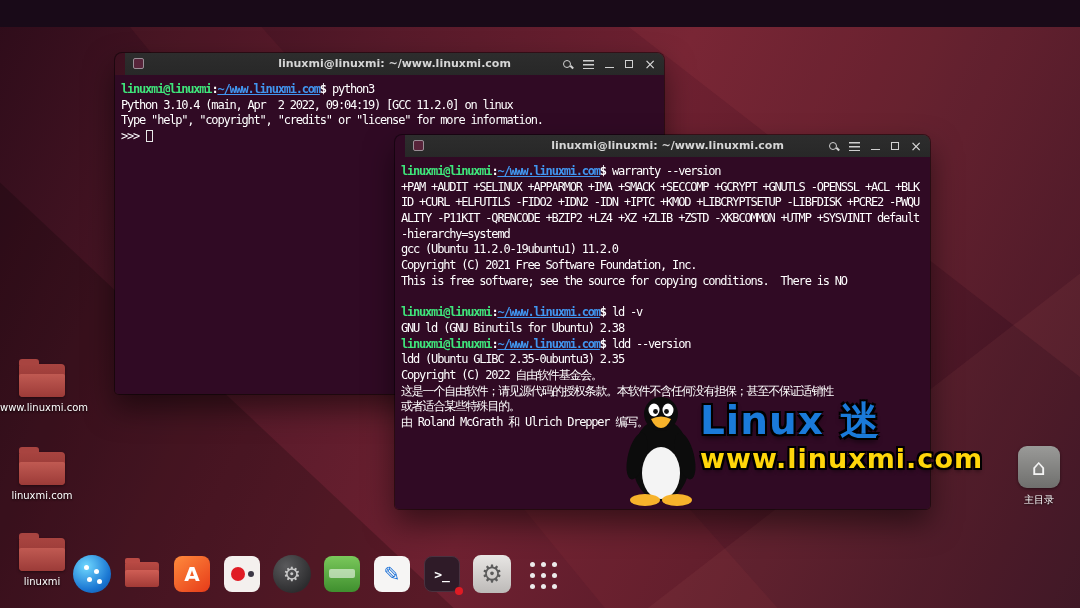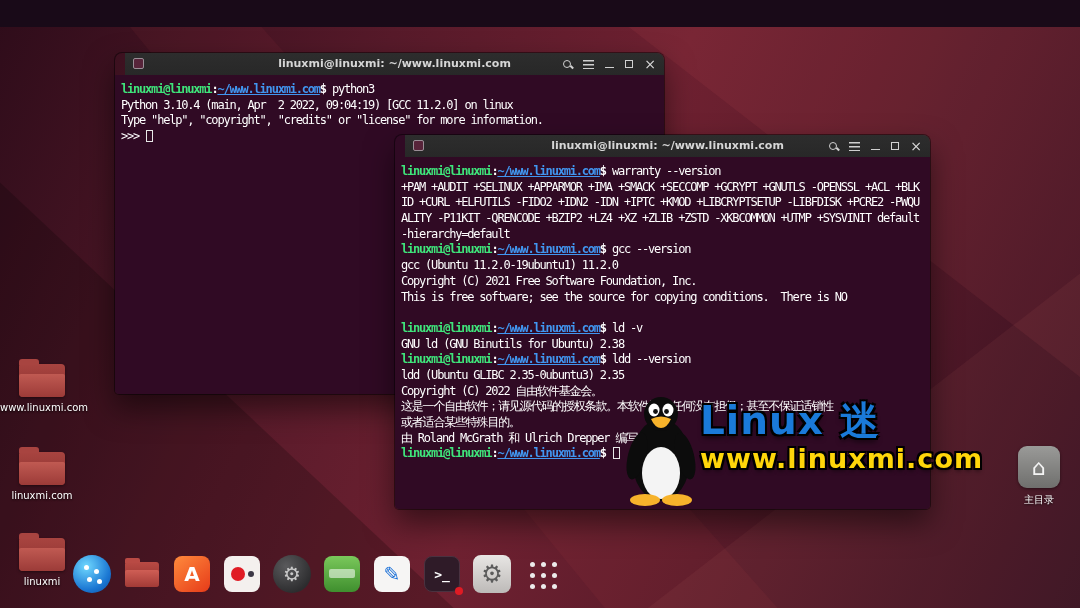--- a/index.html
+++ b/index.html
@@ -143,35 +143,33 @@
         <span class="ic-min"></span>
         <span class="ic-max"></span>
         <span class="ic-close">×</span>
       </div>
     </div>
     <div class="term-body">
         <div class="tline"><span class="p-user">linuxmi@linuxmi</span><span class="p-sep">:</span><span class="p-path">~/www.linuxmi.com</span><span class="p-sep">$ </span><span class="p-cmd">warranty --version</span></div>
         <div class="tline"><span class="p-out">+PAM +AUDIT +SELINUX +APPARMOR +IMA +SMACK +SECCOMP +GCRYPT +GNUTLS -OPENSSL +ACL +BLK</span></div>
         <div class="tline"><span class="p-out">ID +CURL +ELFUTILS -FIDO2 +IDN2 -IDN +IPTC +KMOD +LIBCRYPTSETUP -LIBFDISK +PCRE2 -PWQU</span></div>
         <div class="tline"><span class="p-out">ALITY -P11KIT -QRENCODE +BZIP2 +LZ4 +XZ +ZLIB +ZSTD -XKBCOMMON +UTMP +SYSVINIT default</span></div>
-        <div class="tline"><span class="p-out">-hierarchy=default</span></div>
-        <div class="tline"><span class="p-user">linuxmi@linuxmi</span><span class="p-sep">:</span><span class="p-path">~/www.linuxmi.com</span><span class="p-sep">$ </span><span class="p-cmd">gcc --version</span></div>
+        <div class="tline"><span class="p-out">-hierarchy=systemd</span></div>
         <div class="tline"><span class="p-out">gcc (Ubuntu 11.2.0-19ubuntu1) 11.2.0</span></div>
         <div class="tline"><span class="p-out">Copyright (C) 2021 Free Software Foundation, Inc.</span></div>
         <div class="tline"><span class="p-out">This is free software; see the source for copying conditions.  There is NO</span></div>
         <div class="tline"><span class="p-out"></span></div>
         <div class="tline"><span class="p-user">linuxmi@linuxmi</span><span class="p-sep">:</span><span class="p-path">~/www.linuxmi.com</span><span class="p-sep">$ </span><span class="p-cmd">ld -v</span></div>
         <div class="tline"><span class="p-out">GNU ld (GNU Binutils for Ubuntu) 2.38</span></div>
         <div class="tline"><span class="p-user">linuxmi@linuxmi</span><span class="p-sep">:</span><span class="p-path">~/www.linuxmi.com</span><span class="p-sep">$ </span><span class="p-cmd">ldd --version</span></div>
         <div class="tline"><span class="p-out">ldd (Ubuntu GLIBC 2.35-0ubuntu3) 2.35</span></div>
         <div class="tline"><span class="p-out">Copyright (C) 2022 自由软件基金会。</span></div>
         <div class="tline"><span class="p-out">这是一个自由软件；请见源代码的授权条款。本软件不含任何没有担保；甚至不保证适销性</span></div>
         <div class="tline"><span class="p-out">或者适合某些特殊目的。</span></div>
         <div class="tline"><span class="p-out">由 Roland McGrath 和 Ulrich Drepper 编写。</span></div>
-        <div class="tline"><span class="p-user">linuxmi@linuxmi</span><span class="p-sep">:</span><span class="p-path">~/www.linuxmi.com</span><span class="p-sep">$ </span><span class="p-cmd"></span><span class="cursor"></span></div>
       </div>
   </div>
 
   <div class="di di-1">
     <div class="folder"></div>
     <div class="di-label">www.linuxmi.com</div>
   </div>
   <div class="di di-2">
     <div class="folder"></div>
     <div class="di-label">linuxmi.com</div>

